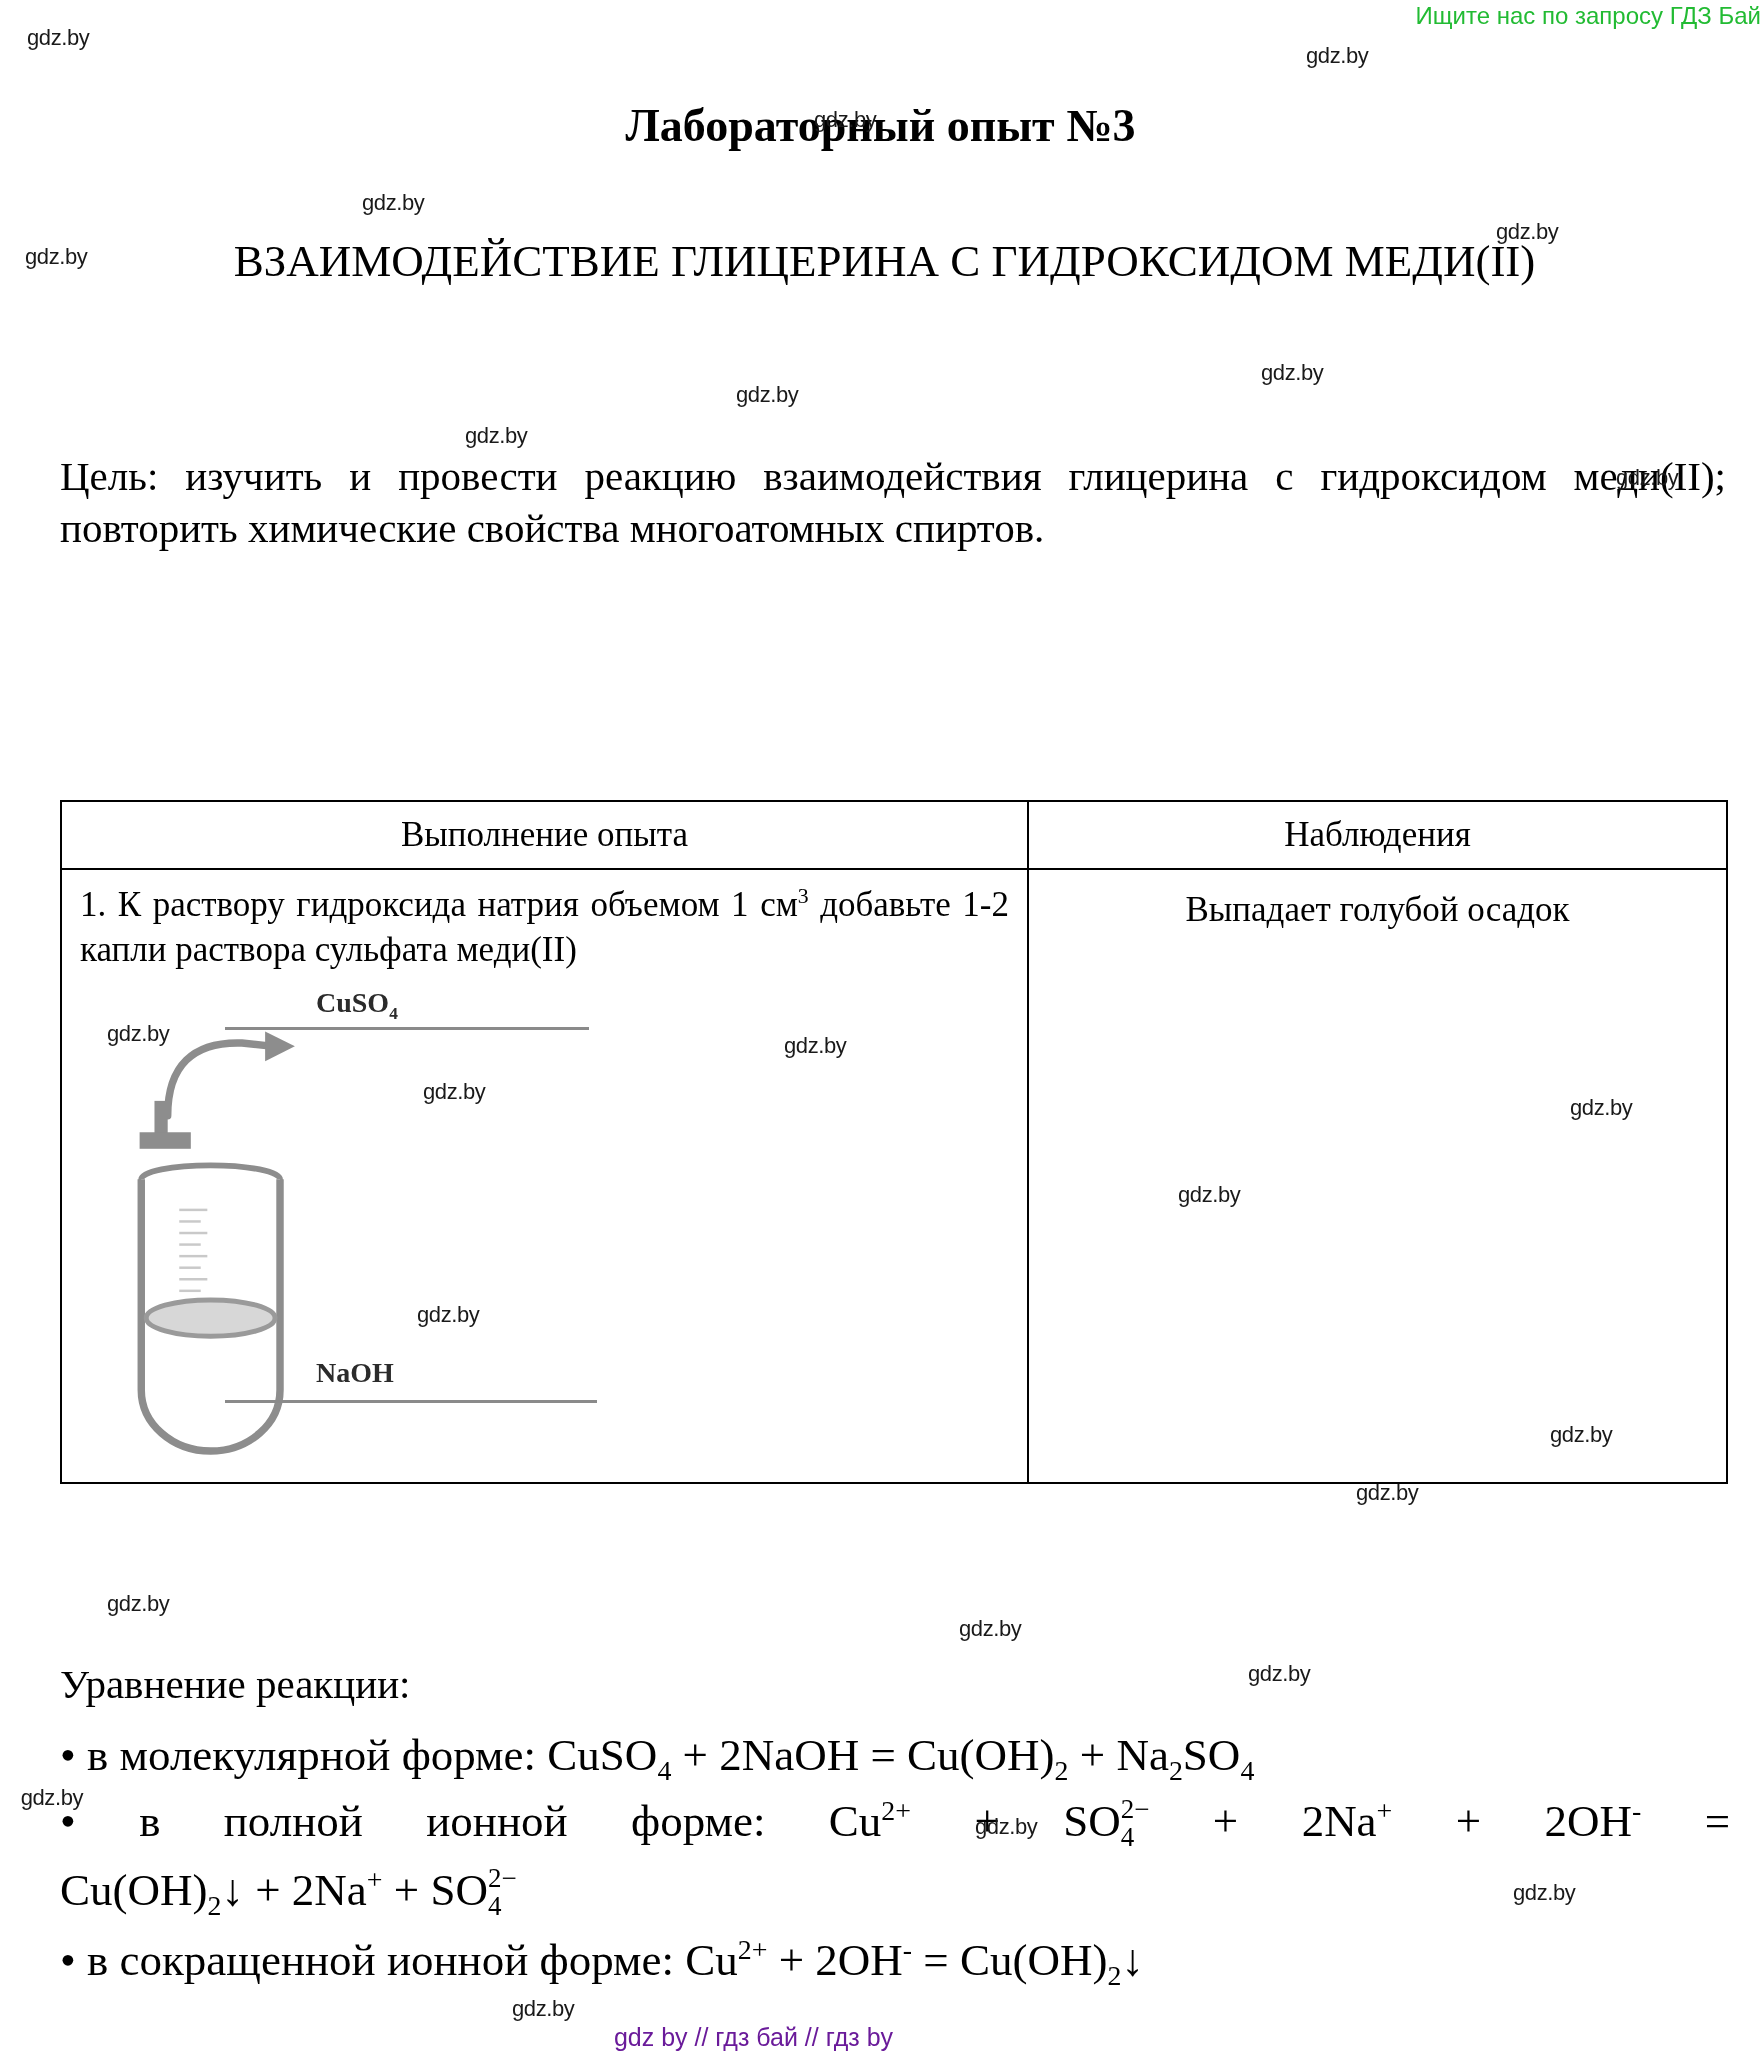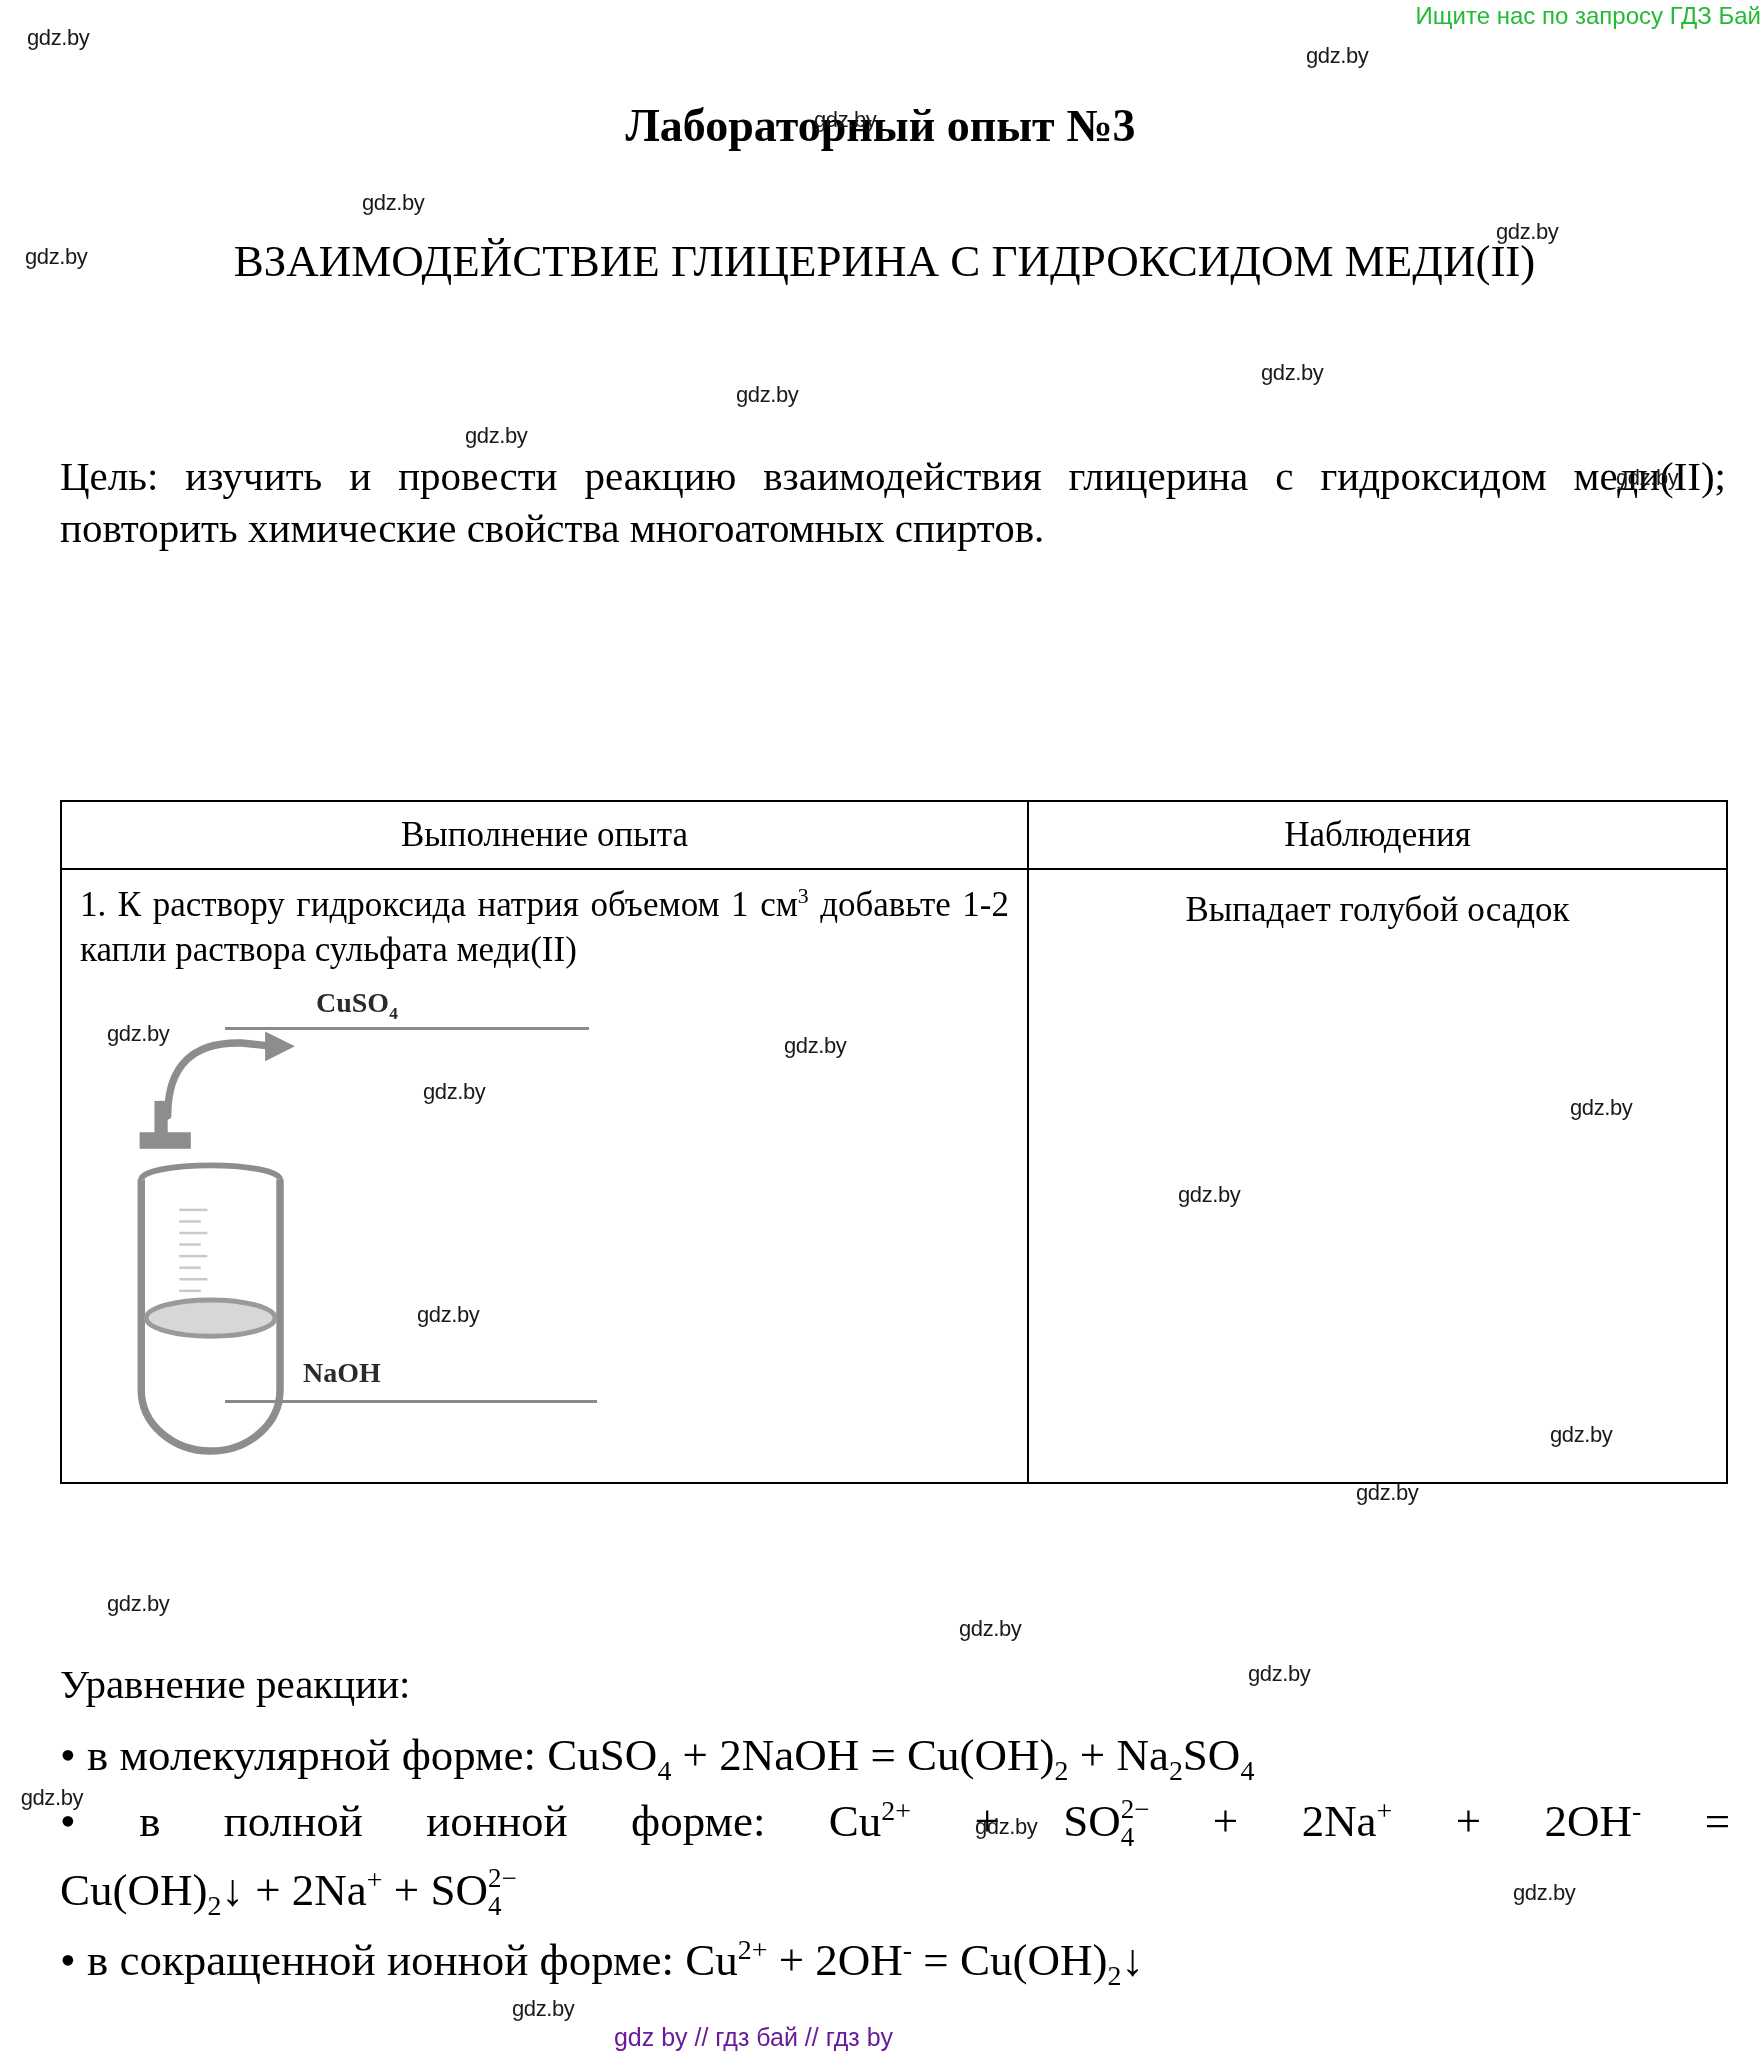--- a/index.html
+++ b/index.html
@@ -261,21 +261,21 @@
                 <line x1="92" y1="380" x2="118" y2="380"></line>
               </g>
             </g>
           </svg>
 
           
           <div class="fig-label" style="left:213px; top:10px;"><span>CuSO</span><sub class="s">4</sub></div>
           <div class="fig-rule" style="left:122px; top:50px; width:364px;"></div>
 
           
-          <div class="fig-label" style="left:200px; top:380px;">NaOH</div>
+          <div class="fig-label" style="left:213px; top:380px;">NaOH</div>
           <div class="fig-rule" style="left:122px; top:423px; width:372px;"></div>
         </div>
       </div>
     </td>
     <td class="col-b">
       <div class="cell-body">
         <div class="obs-text">Выпадает голубой осадок</div>
       </div>
     </td>
   </tr>

